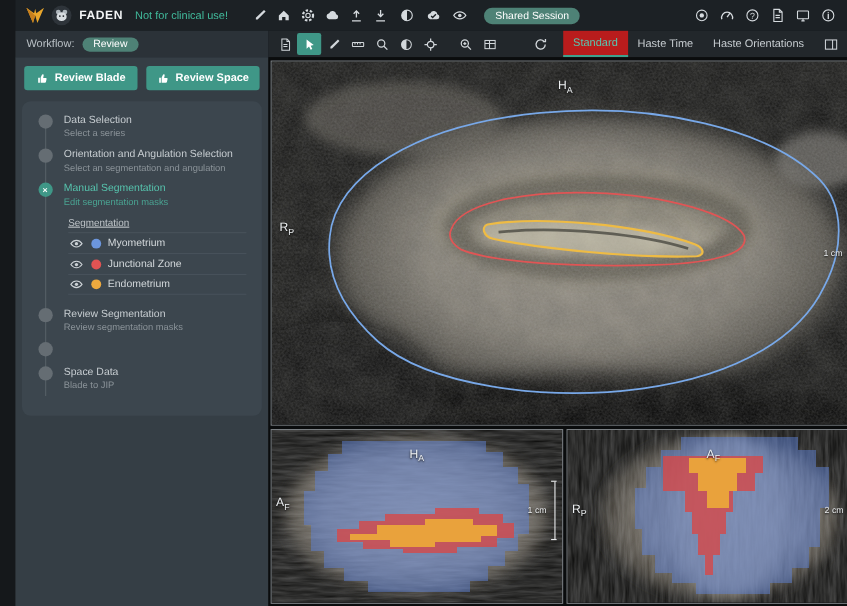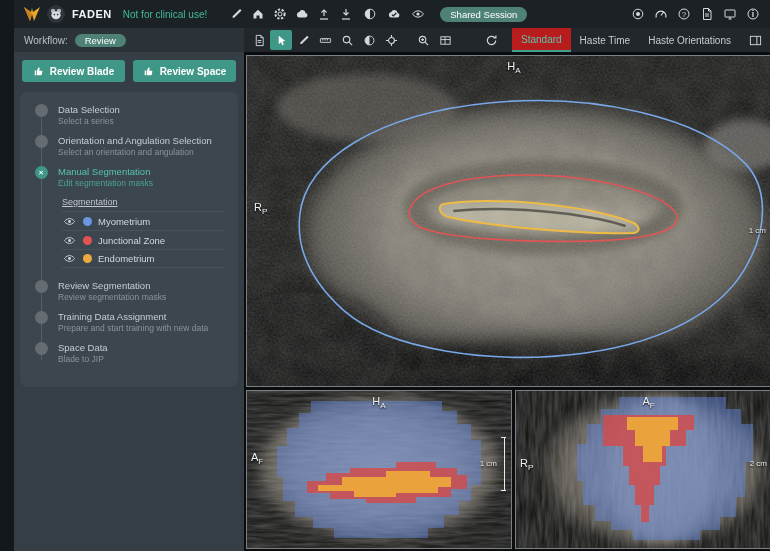--- a/index.html
+++ b/index.html
@@ -59,21 +59,21 @@
 
   
   .viewer { flex:1; background:#0a0c0d; position:relative; min-width:0; }
   .panel { position:absolute; border:1px solid #7a7f83; background:#000; overflow:hidden; }
   .panel svg { display:block; width:100%; height:100%; }
   .panel-main { left:2px; top:3px; width:536px; height:332px; }
   .panel-bl { left:2px; top:338px; width:266px; height:159px; }
   .panel-br { left:271px; top:338px; width:267px; height:159px; }
   .orient { position:absolute; color:#eef1f3; font-size:11px; text-shadow:0 1px 2px #000; line-height:12px; }
   .orient sub { font-size:8px; }
-  .orient-top { top:4px; left:50%; transform:translateX(-50%); }
+  .orient-top { top:16px; left:50%; transform:translateX(-50%); }
   .orient-left { left:7px; top:44%; }
   .panel-bl .orient-left { top:38%; left:4px; }
   .panel-br .orient-left { top:42%; left:4px; }
   .scalebar { position:absolute; width:5px; border-top:1px solid #e8eaec; border-bottom:1px solid #e8eaec; }
   .scalebar::before { content:""; position:absolute; left:50%; top:0; bottom:0; width:1px; background:#e8eaec; }
   .scaletext { position:absolute; font-size:8px; color:#e8eaec; text-shadow:0 1px 2px #000; }
   .panel-main .scalebar { right:6px; top:148px; height:52px; }
   .panel-main .scaletext { right:15px; top:170px; }
   .panel-bl .scalebar { right:5px; top:46px; height:54px; }
   .panel-bl .scaletext { right:14px; top:68px; }
@@ -315,21 +315,21 @@
             <div class="step-title">Data Selection</div>
             <div class="step-sub">Select a series</div>
           </div>
         </div>
         <div class="step">
           <div class="step-rail">
               <div class="step-dot"></div>
             </div>
           <div class="step-text">
             <div class="step-title">Orientation and Angulation Selection</div>
-            <div class="step-sub">Select an orientation and angulation</div>
+            <div class="step-sub">Select an segmentation and angulation</div>
           </div>
         </div>
         <div class="step active">
           <div class="step-rail">
               <div class="step-dot active">
                 <span>×</span>
               </div>
             </div>
           <div class="step-text">
             <div class="step-title">Manual Segmentation</div>
@@ -377,24 +377,20 @@
             </div>
           <div class="step-text">
             <div class="step-title">Review Segmentation</div>
             <div class="step-sub">Review segmentation masks</div>
           </div>
         </div>
         <div class="step">
           <div class="step-rail">
               <div class="step-dot"></div>
             </div>
-          <div class="step-text">
-            <div class="step-title">Training Data Assignment</div>
-            <div class="step-sub">Prepare and start training with new data</div>
-          </div>
         </div>
         <div class="step">
           <div class="step-rail">
               <div class="step-dot"></div>
             </div>
           <div class="step-text">
             <div class="step-title">Space Data</div>
             <div class="step-sub">Blade to JIP</div>
           </div>
         </div>

